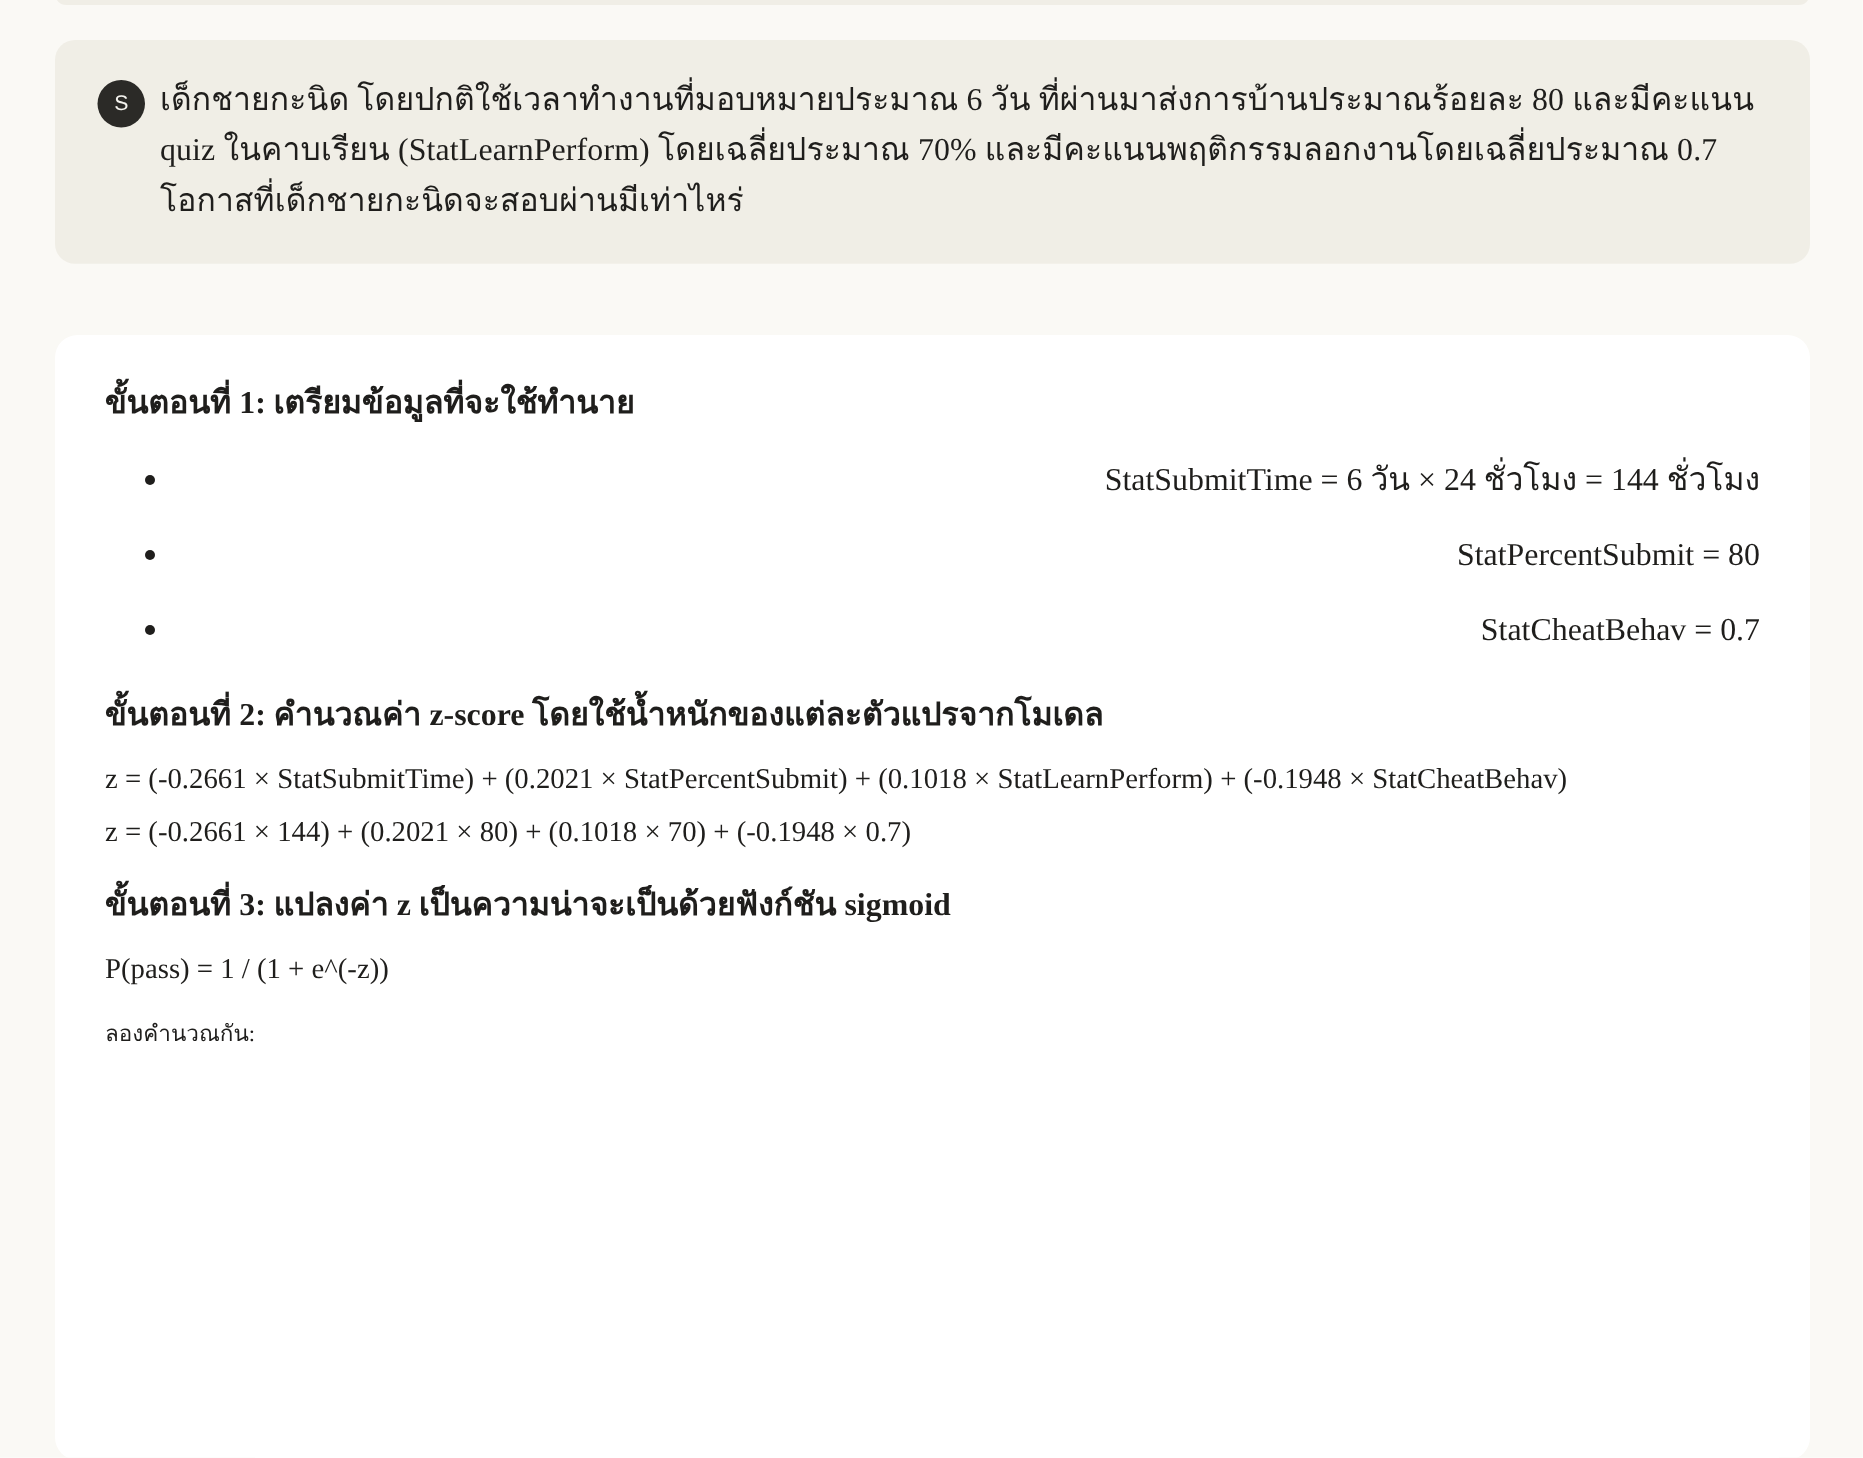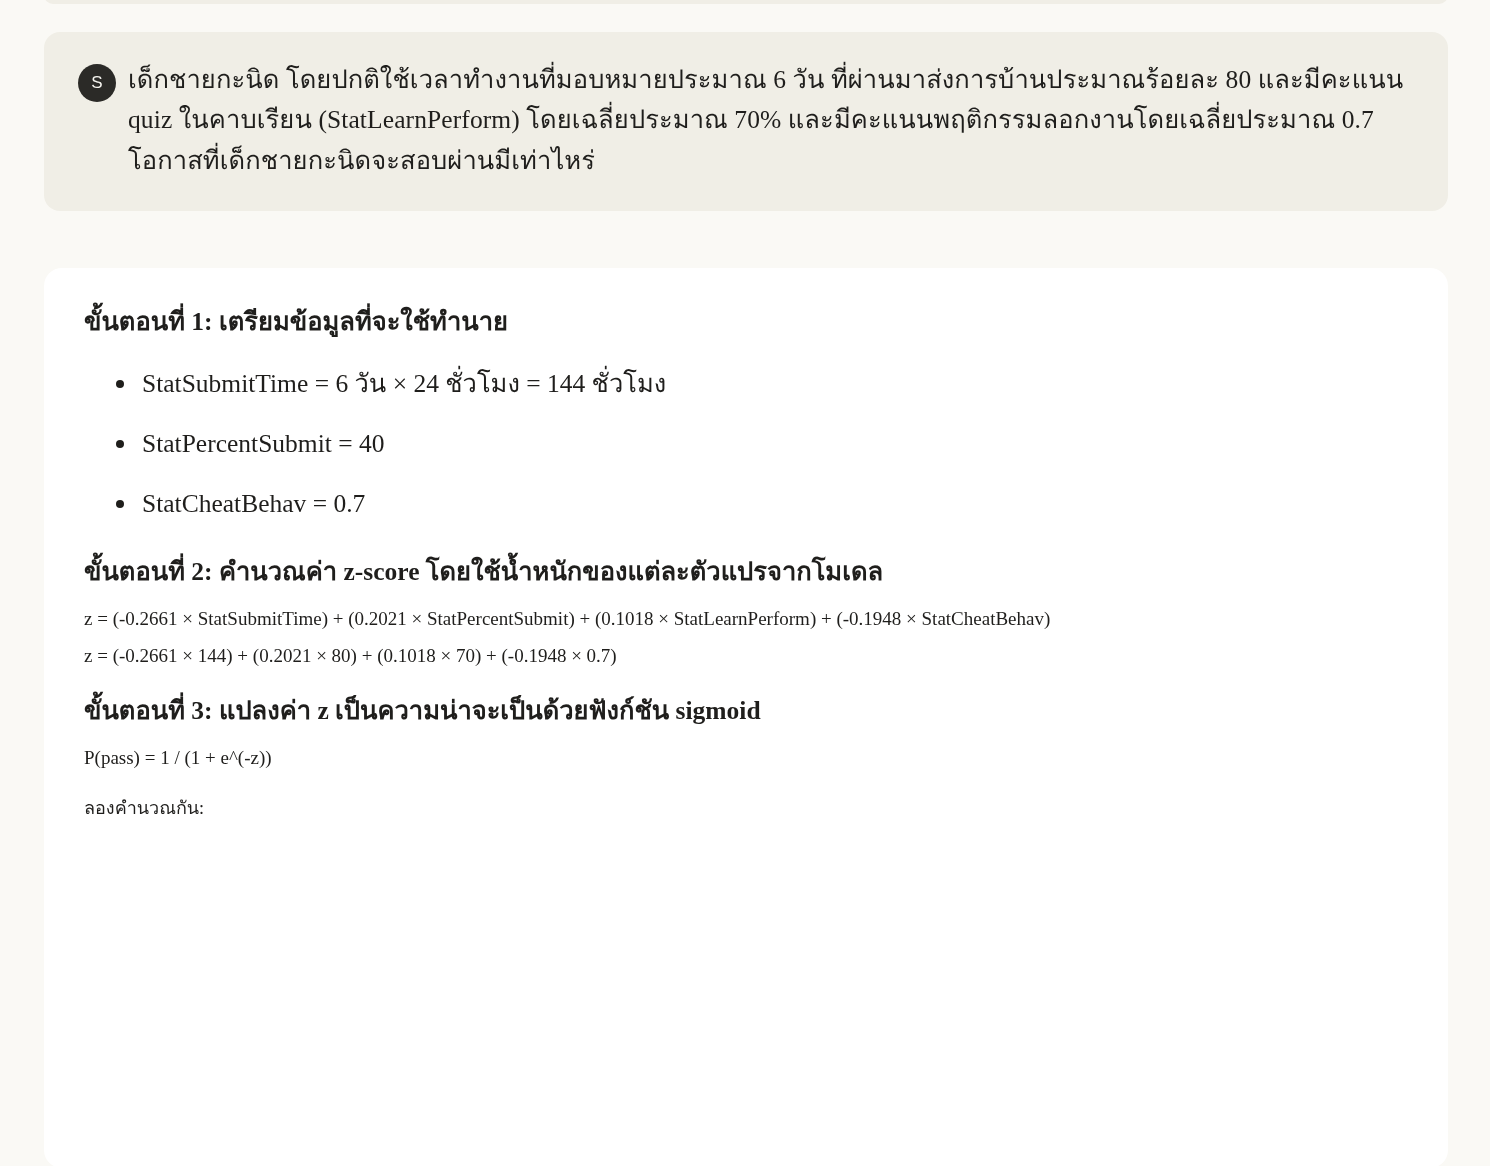--- a/index.html
+++ b/index.html
@@ -95,41 +95,42 @@
   }
   .a-sub {
     font-size: 18px;
     line-height: 1.62;
     margin: 0 0 10px 0;
   }
   ul.a-list {
     list-style: none;
     margin: 0 0 18px 0;
     padding: 0;
+    text-align: right;
   }
   ul.a-list li {
     position: relative;
     font-size: 25.5px;
     line-height: 1.5;
     padding: 11px 0 11px 58px;
   }
   ul.a-list li::before {
     content: "";
     position: absolute;
     left: 32px;
     top: 50%;
     transform: translateY(-50%);
     width: 8px;
     height: 8px;
     border-radius: 50%;
     background: #1f1e1c;
   }
   .block-gap { height: 14px; }
   .mono-line {
-    font-size: 19px;
+    font-size: 23px;
     line-height: 1.62;
     margin: 0 0 6px 0;
   }
 </style>
 </head>
 <body>
 
 <div class="page">
 
   <div class="top-stub"></div>
@@ -139,21 +140,21 @@
     <div class="user-text">เด็กชายกะนิด โดยปกติใช้เวลาทำงานที่มอบหมายประมาณ 6 วัน ที่ผ่านมาส่งการบ้านประมาณร้อยละ 80 และมีคะแนน quiz ในคาบเรียน (StatLearnPerform) โดยเฉลี่ยประมาณ 70% และมีคะแนนพฤติกรรมลอกงานโดยเฉลี่ยประมาณ 0.7 โอกาสที่เด็กชายกะนิดจะสอบผ่านมีเท่าไหร่</div>
   </div>
 
   <div class="assistant-card">
 
 
     <p class="a-head">ขั้นตอนที่ 1: เตรียมข้อมูลที่จะใช้ทำนาย</p>
 
     <ul class="a-list">
       <li>StatSubmitTime = 6 วัน × 24 ชั่วโมง = 144 ชั่วโมง</li>
-      <li>StatPercentSubmit = 40</li>
+      <li>StatPercentSubmit = 80</li>
       <li>StatCheatBehav = 0.7</li>
     </ul>
 
     <p class="a-head">ขั้นตอนที่ 2: คำนวณค่า z-score โดยใช้น้ำหนักของแต่ละตัวแปรจากโมเดล</p>
     <p class="mono-line">z = (-0.2661 × StatSubmitTime) + (0.2021 × StatPercentSubmit) + (0.1018 × StatLearnPerform) + (-0.1948 × StatCheatBehav)</p>
     <p class="mono-line">z = (-0.2661 × 144) + (0.2021 × 80) + (0.1018 × 70) + (-0.1948 × 0.7)</p>
 
     <div class="block-gap"></div>
 
     <p class="a-head">ขั้นตอนที่ 3: แปลงค่า z เป็นความน่าจะเป็นด้วยฟังก์ชัน sigmoid</p>

